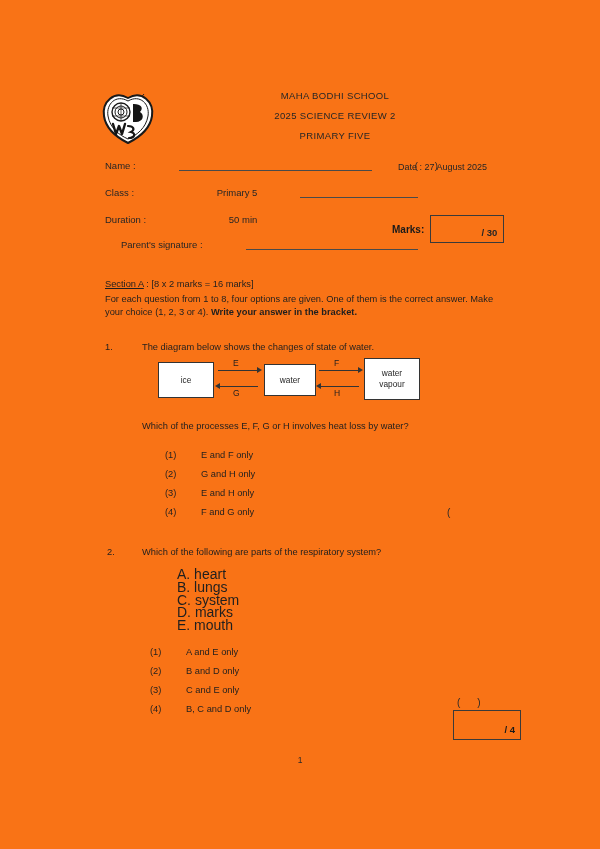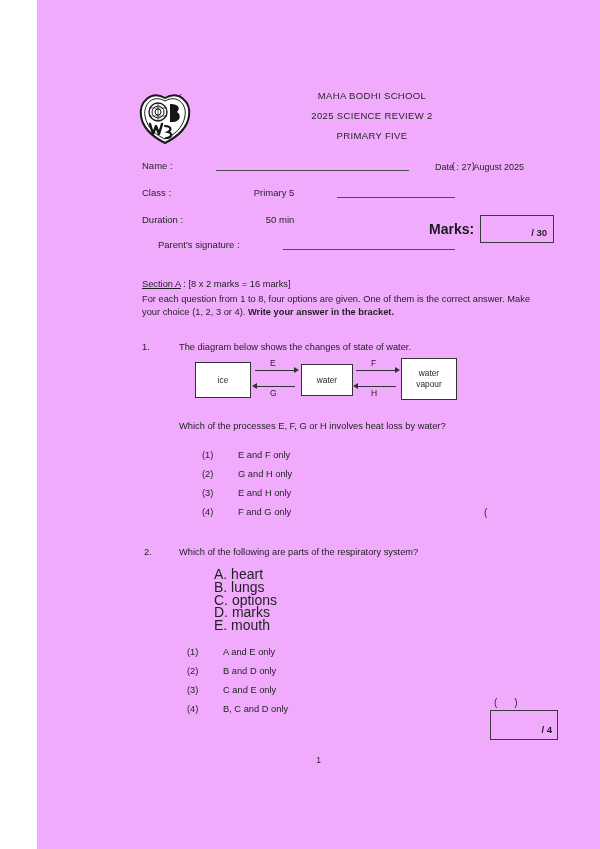--- a/index.html
+++ b/index.html
@@ -12,22 +12,21 @@
     width: 600px;
     height: 849px;
     position: relative;
     font-family: "Liberation Sans", sans-serif;
     color: #1a1a1a;
     overflow: hidden;
   }
   .page {
     position: absolute;
     inset: 0;
-    background: #f0abfc;
-    margin-left: 37px;
+    background: #f97316;
   }
 
   
   .header {
     position: absolute;
     left: 0; right: 0;
     top: 86px;
     height: 64px;
   }
   .logo {
@@ -88,21 +87,21 @@
     color: #262626;
   }
   .marks-wrap {
     position: absolute;
     left: 392px;
     top: 55px;
     display: flex;
     align-items: center;
   }
   .marks-label {
-    font-size: 14px;
+    font-size: 10px;
     font-weight: bold;
     margin-right: 6px;
     color: #1a1a1a;
   }
   .marks-box {
     width: 72px;
     height: 26px;
     border: 1px solid #3a3a3a;
     position: relative;
   }
@@ -386,21 +385,21 @@
   <div class="opt" id="q1-o4"><span class="tag">(4)</span><span>F and G only</span></div>
 
   <div id="q1-bracket">(</div>
 
   <div class="q-num" id="q2-num">2.</div>
   <div class="q-stem" id="q2-stem">Which of the following are parts of the respiratory system?</div>
 
   <div class="sublist">
     <div>A. heart</div>
     <div>B. lungs</div>
-    <div>C. options</div>
+    <div>C. system</div>
     <div>D. marks</div>
     <div>E. mouth</div>
   </div>
 
   <div class="opt" id="q2-o1"><span class="tag">(1)</span><span>A and E only</span></div>
   <div class="opt" id="q2-o2"><span class="tag">(2)</span><span>B and D only</span></div>
   <div class="opt" id="q2-o3"><span class="tag">(3)</span><span>C and E only</span></div>
   <div class="opt" id="q2-o4"><span class="tag">(4)</span><span>B, C and D only</span></div>
 
   <div class="q2-answer">

